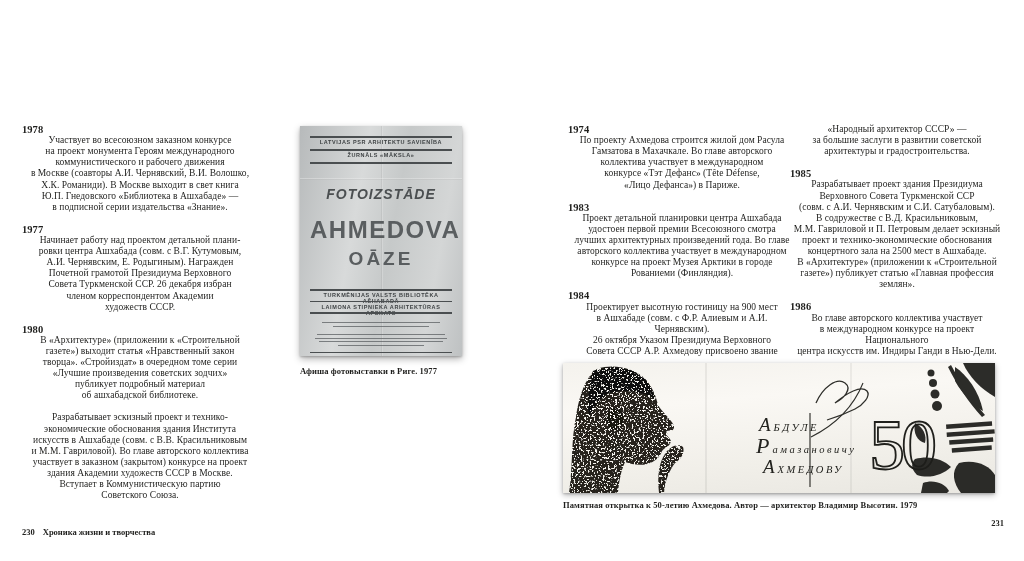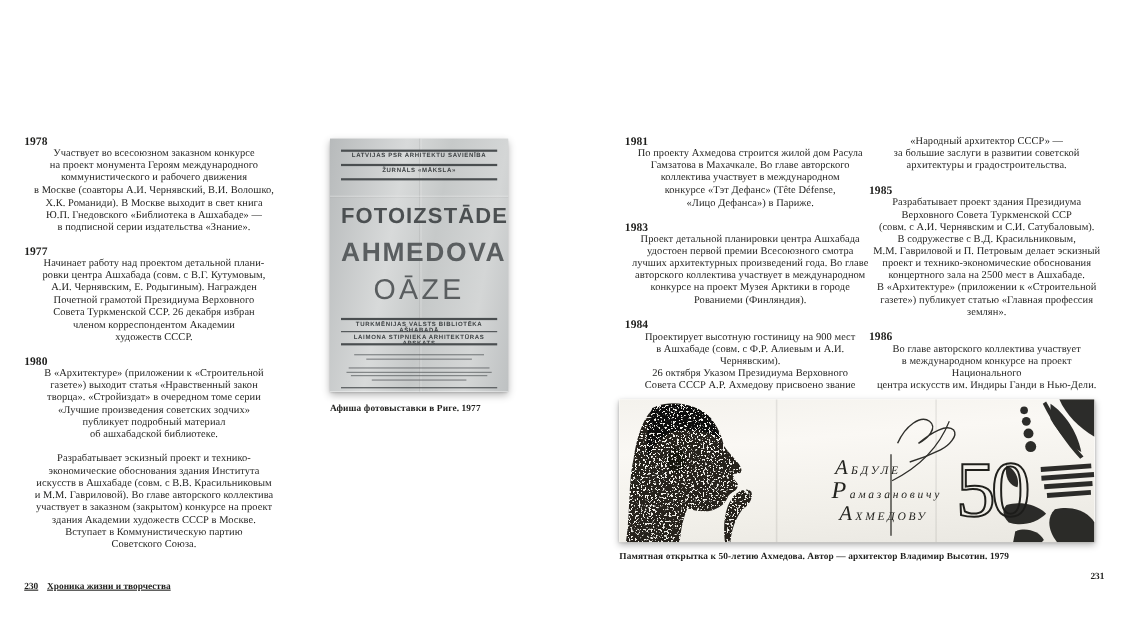--- a/index.html
+++ b/index.html
@@ -8,39 +8,39 @@
   .stage{position:absolute;inset:0;}
 
   
   .col{position:absolute;font-size:9.5px;line-height:11.1px;letter-spacing:.05px;}
   .entry{margin:0 0 11px 0;}
   .year{font-size:10.5px;font-weight:bold;margin:0;line-height:11.2px;}
   .bodytext{margin:0;white-space:pre-line;text-align:center;}
 
   .caption{position:absolute;font-size:8.5px;font-weight:bold;letter-spacing:.1px;color:#1f1f1d;}
 
-  .footer-left{position:absolute;left:22px;top:527px;font-size:8.5px;font-weight:bold;text-decoration:underline;}
+  .footer-left{position:absolute;left:22px;top:527px;font-size:8.5px;font-weight:bold;}
   .footer-left .plabel{margin-left:8px;}
   .footer-right{position:absolute;right:20px;top:518px;font-size:8.5px;font-weight:bold;}
 
   
   .poster{position:absolute;left:300px;top:126px;width:162px;height:230px;
           background:linear-gradient(100deg,#b7babb 0%,#d8dada 35%,#c6c9c9 55%,#d4d6d6 80%,#bec1c2 100%);
           box-shadow:0 3px 7px rgba(0,0,0,.30),0 1px 2px rgba(0,0,0,.22);}
   .poster .vfold{position:absolute;left:50%;top:0;bottom:0;width:2px;
           background:linear-gradient(90deg,rgba(0,0,0,.10),rgba(255,255,255,.38));}
   .poster .hfold{position:absolute;left:0;right:0;top:52px;height:2px;
           background:linear-gradient(rgba(255,255,255,.45),rgba(0,0,0,.08));}
   .p-abs{position:absolute;left:10px;right:10px;text-align:center;
          font-family:"Liberation Sans",sans-serif;color:#3e4244;}
   .p-rule{position:absolute;left:10px;right:10px;height:1.5px;background:#4a4e50;}
   .p-small{font-size:5.5px;font-weight:bold;letter-spacing:.6px;}
-  .p-title{font-size:20px;font-weight:bold;letter-spacing:1px;color:#4b4f51;}
+  .p-title{font-size:14px;font-weight:bold;letter-spacing:1px;color:#4b4f51;font-style:italic;}
   .p-name{font-size:24px;font-weight:bold;letter-spacing:1.5px;color:#5a5e60;}
-  .p-name2{font-size:26px;font-weight:normal;letter-spacing:3px;color:#595d5f;}
+  .p-name2{font-size:19px;font-weight:bold;letter-spacing:3px;color:#595d5f;}
   .fp{position:absolute;height:1.2px;background:#5b5f61;opacity:.75;left:50%;transform:translateX(-50%);}
 
   
   .postcard{position:absolute;left:563px;top:363px;width:432px;height:130px;
             background:linear-gradient(175deg,#f4f2ed,#faf8f4 30%,#f1efe9 70%,#e9e7e1);
             box-shadow:0 2px 6px rgba(0,0,0,.30),0 1px 2px rgba(0,0,0,.18);}
   .postcard svg{display:block;}
   .cal{font-family:"Liberation Serif",serif;font-style:italic;fill:#23231f;}
   .cal-init{font-size:19px;}
   .cal-init2{font-size:22px;}
@@ -120,21 +120,21 @@
     <div class="fp" style="top:208px;width:128px;"></div>
     <div class="fp" style="top:211.5px;width:132px;"></div>
     <div class="fp" style="top:215px;width:124px;"></div>
     <div class="fp" style="top:218.5px;width:86px;"></div>
     <div class="p-rule" style="top:226px;height:1px;"></div>
   </div>
   <div class="caption" style="left:300px;top:366px;">Афиша фотовыставки в Риге. 1977</div>
 
   <div class="col" style="left:568px;top:124px;width:228px;">
     <section class="entry">
-      <h3 class="year">1981</h3>
+      <h3 class="year">1974</h3>
       <p class="bodytext">По проекту Ахмедова строится жилой дом Расула
 Гамзатова в Махачкале. Во главе авторского
 коллектива участвует в международном
 конкурсе «Тэт Дефанс» (Tête Défense,
 «Лицо Дефанса») в Париже.</p>
     </section>
     <section class="entry">
       <h3 class="year">1983</h3>
       <p class="bodytext">Проект детальной планировки центра Ашхабада
 удостоен первой премии Всесоюзного смотра

